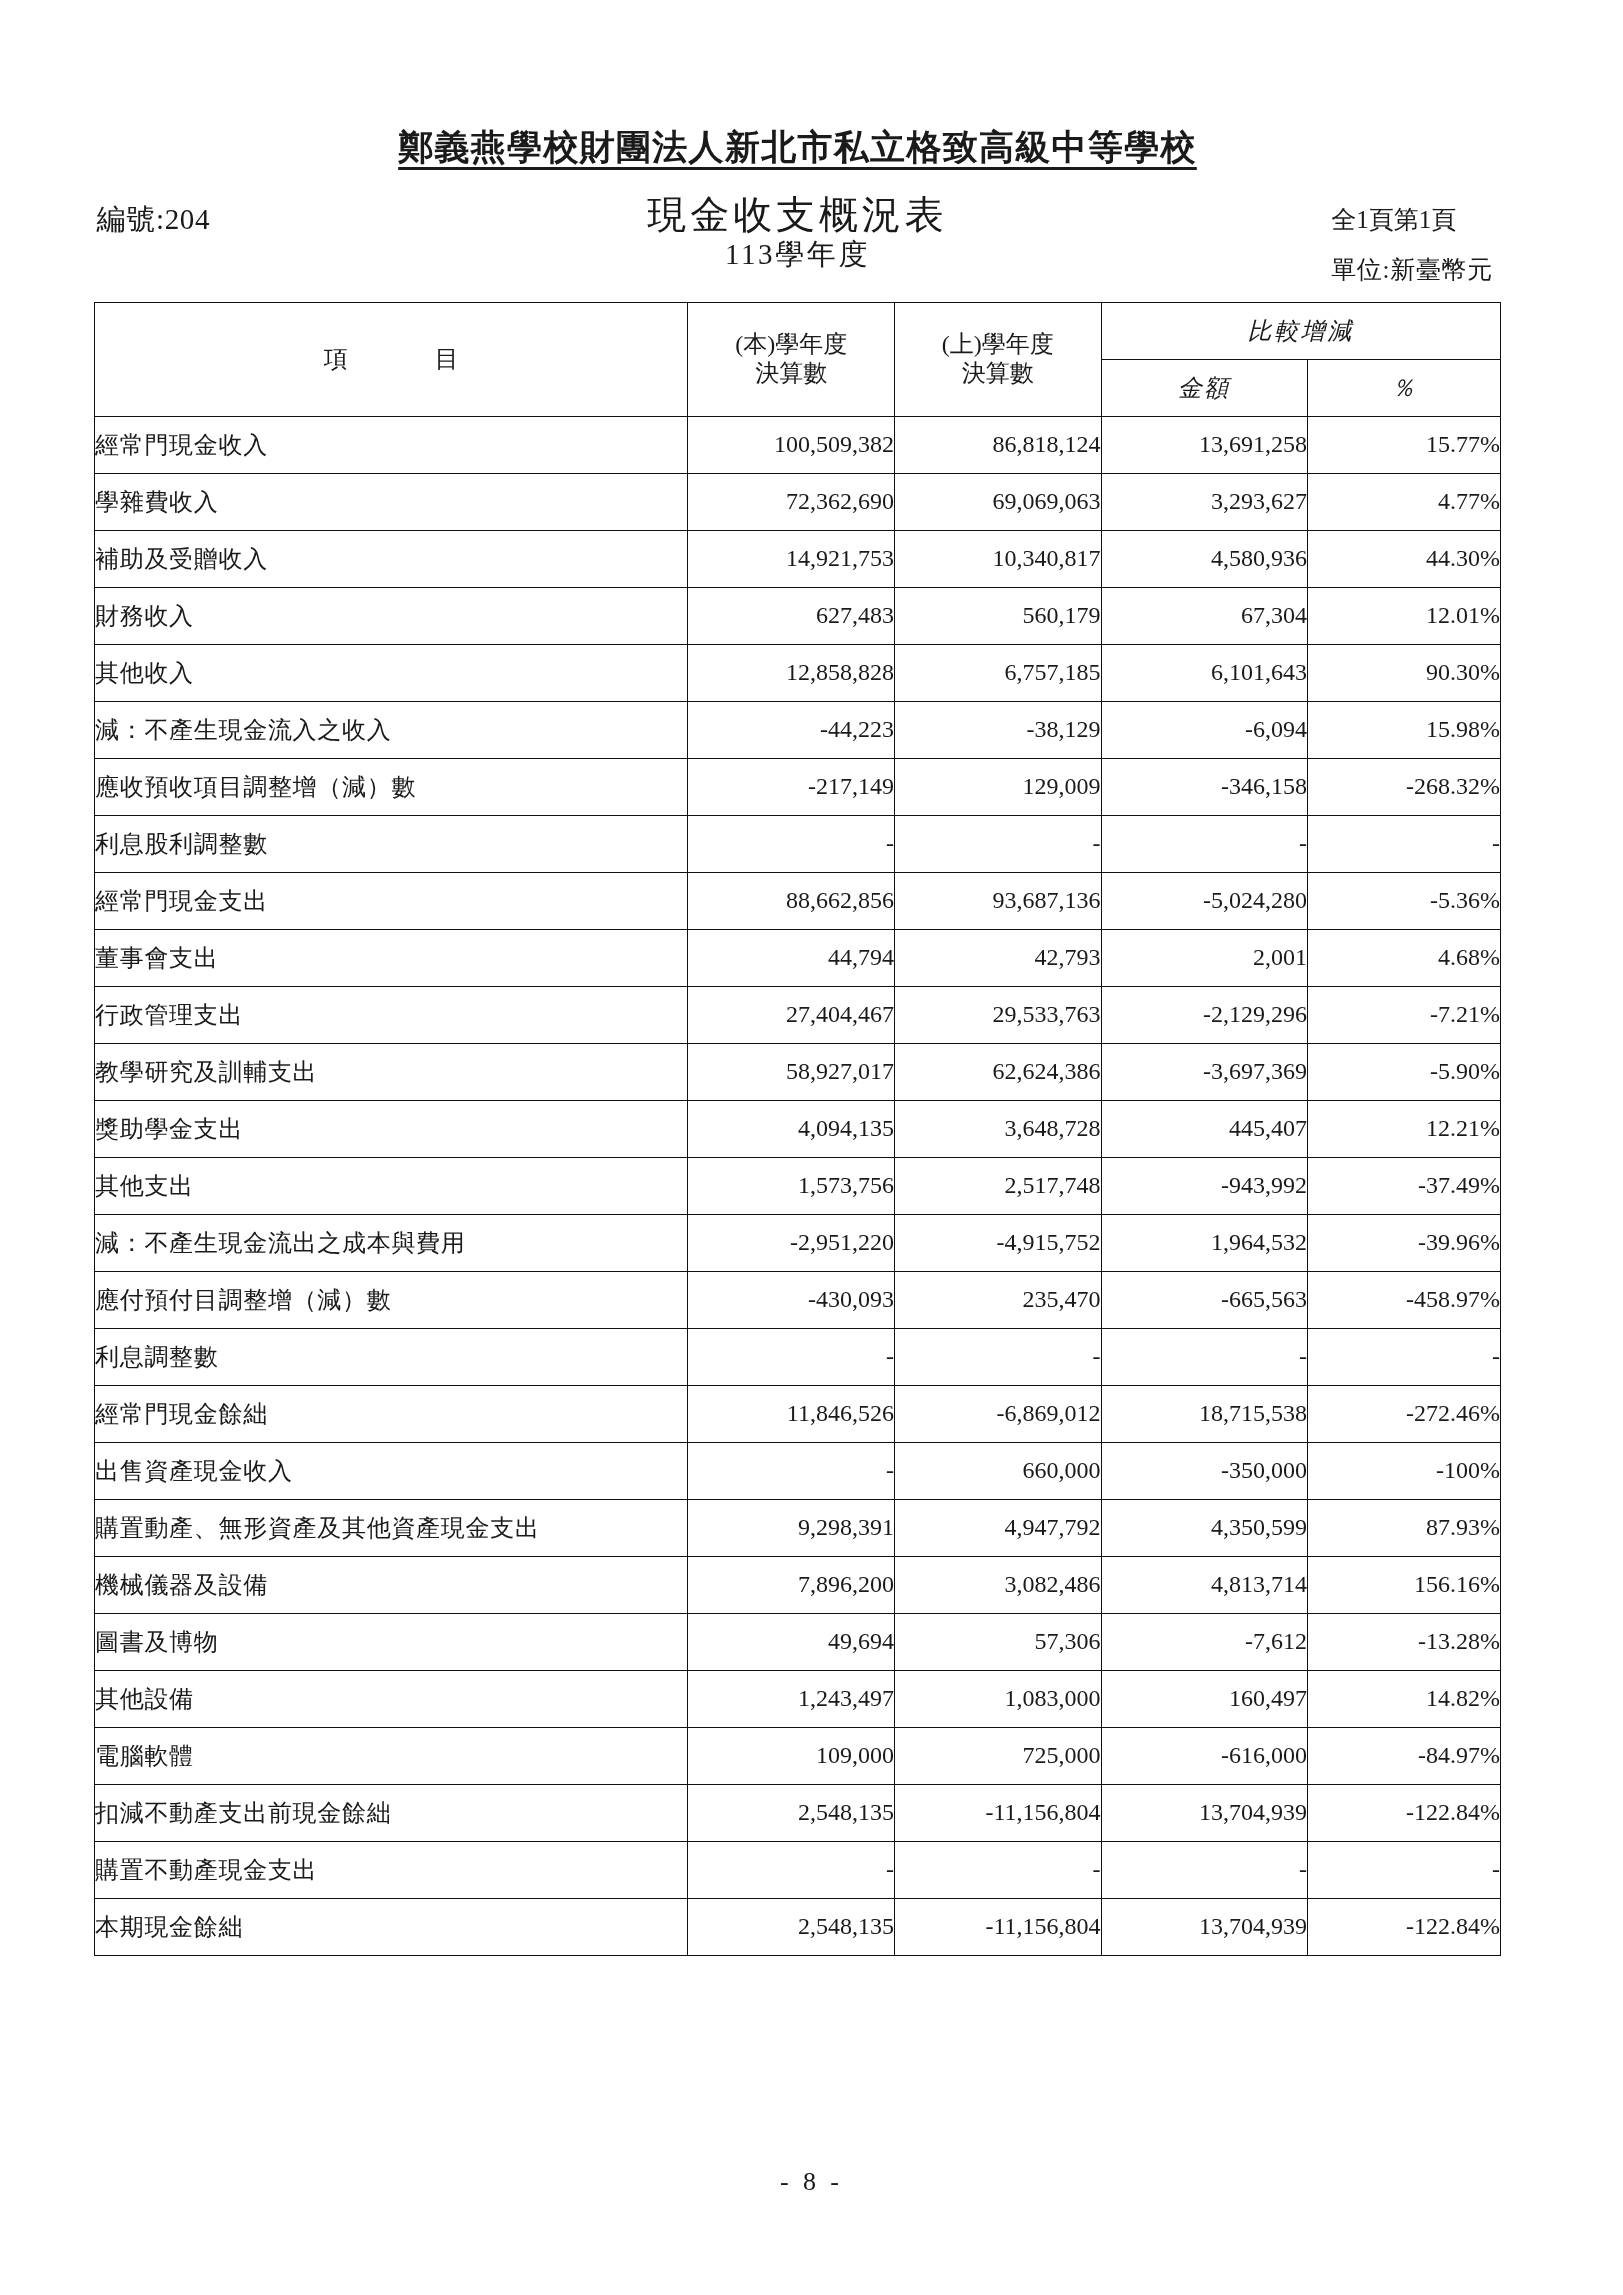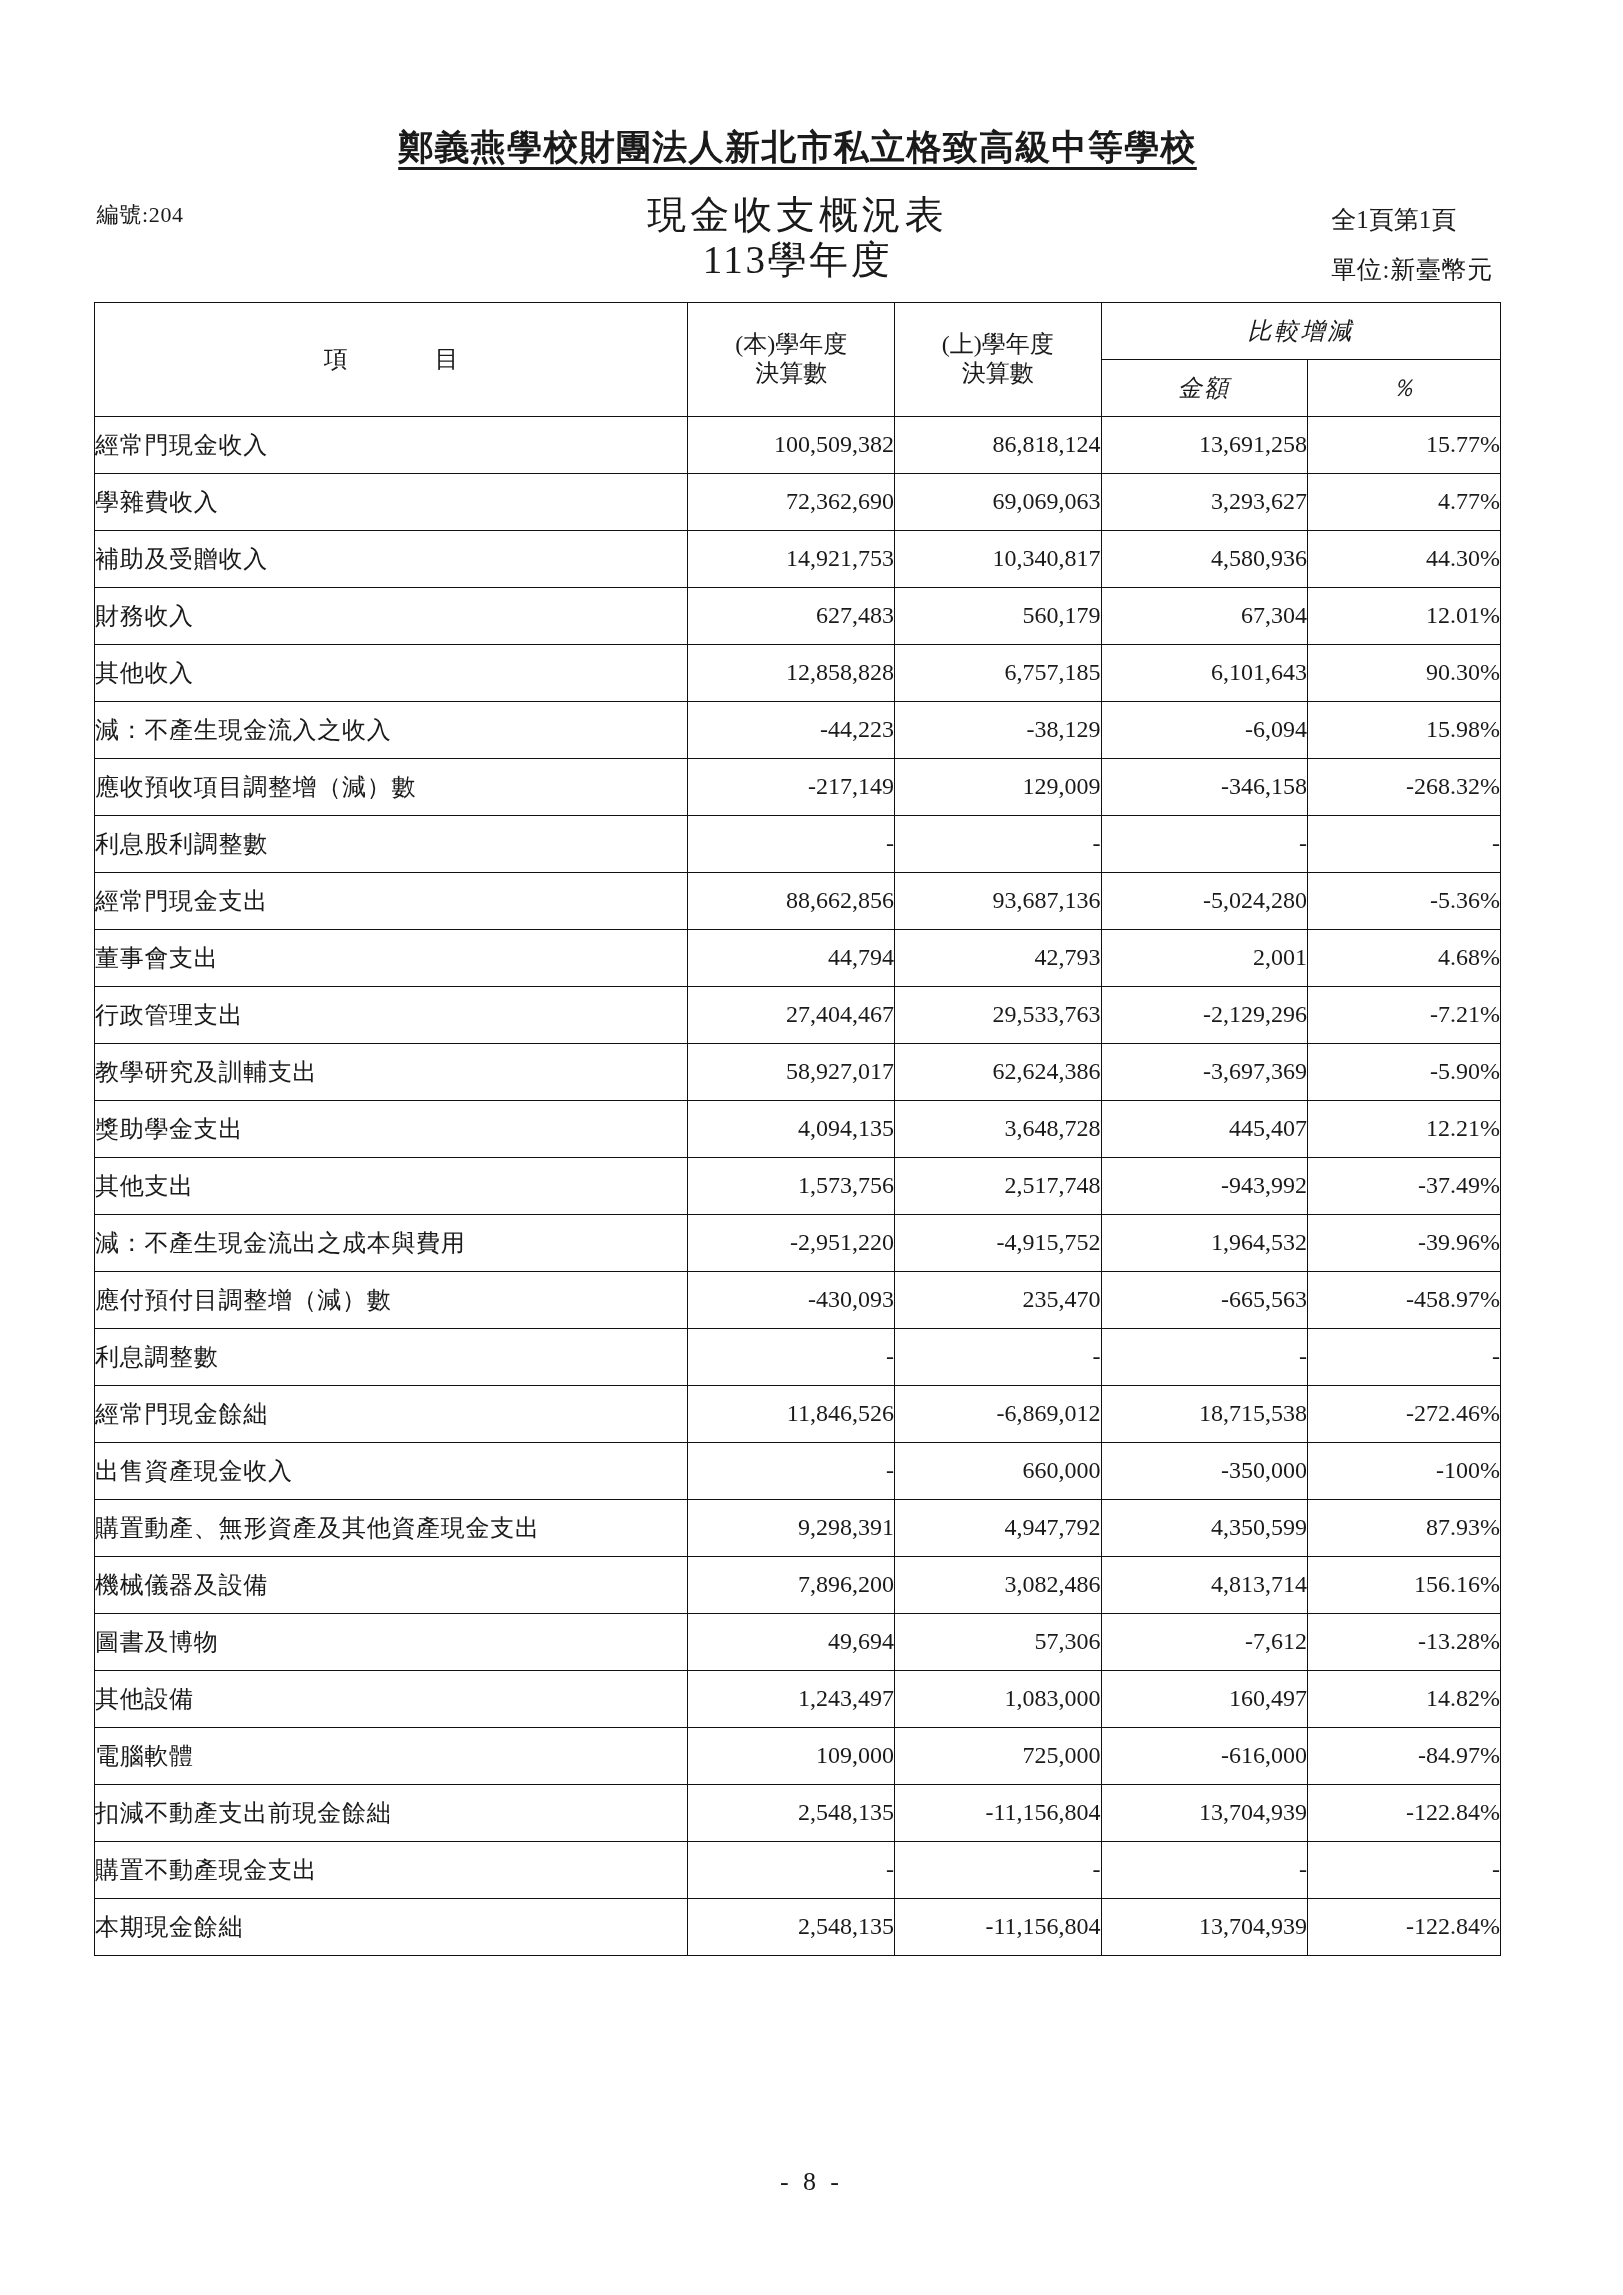--- a/index.html
+++ b/index.html
@@ -34,37 +34,37 @@
   }
   .header-row {
     position: relative;
     height: 124px;
     margin-top: 6.5px;
   }
   .doc-number {
     position: absolute;
     left: 6.5px;
     top: 22px;
-    font-size: 22px;
+    font-size: 29px;
     letter-spacing: 0.7px;
   }
   .center-titles {
     position: absolute;
     left: 0; right: 0;
     top: 13px;
     text-align: center;
   }
   .sub-title {
     font-size: 39px;
     letter-spacing: 3.9px;
     line-height: 1.22;
     font-weight: normal;
   }
   .year-title {
-    font-size: 39px;
+    font-size: 29px;
     letter-spacing: 2.6px;
     line-height: 1.15;
   }
   .right-meta {
     position: absolute;
     right: 12px;
     top: 17px;
     text-align: left;
     font-size: 25px;
     line-height: 2.0;

